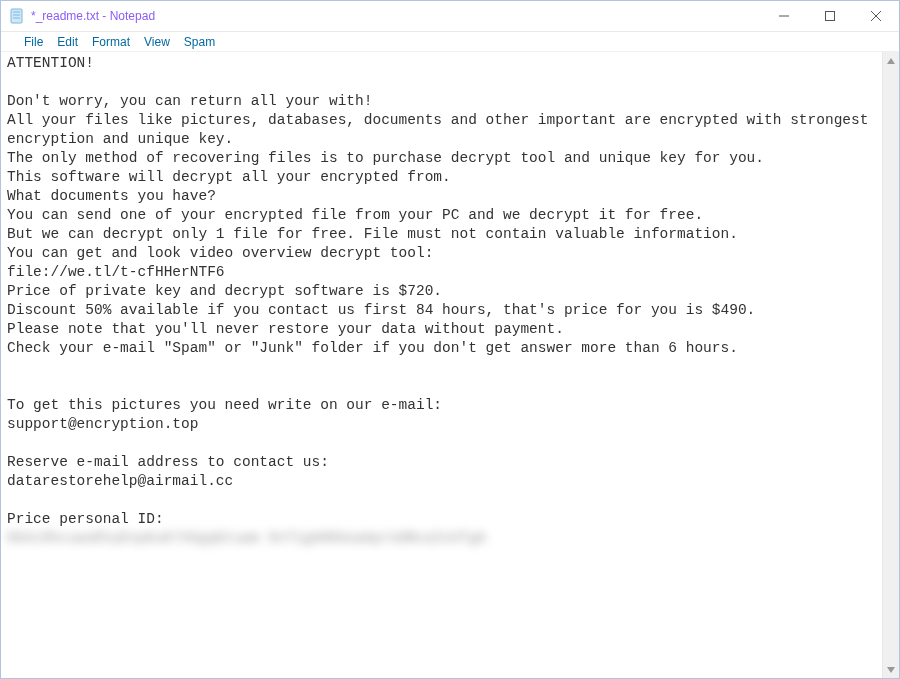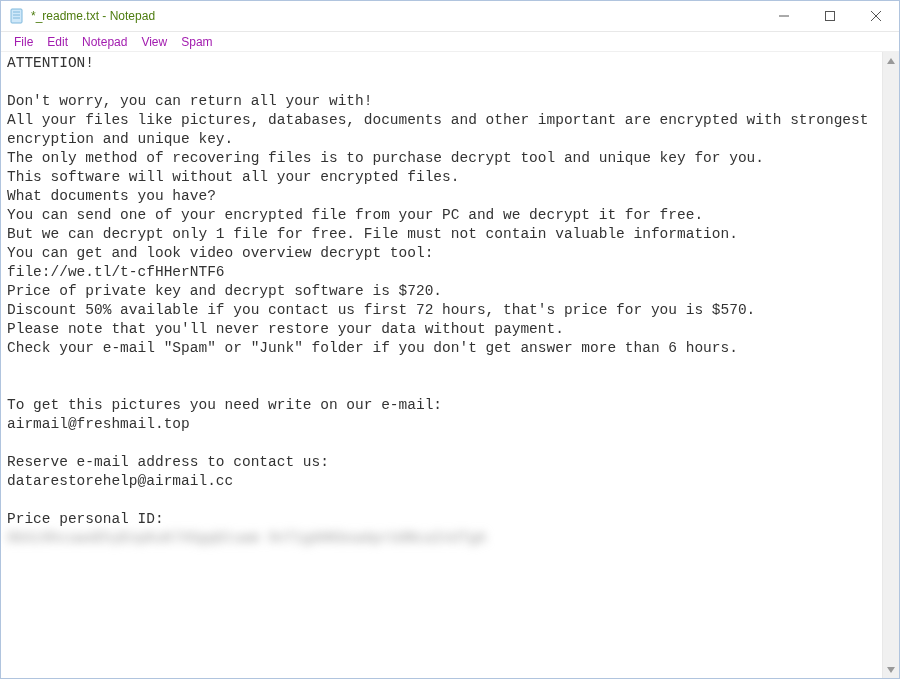--- a/index.html
+++ b/index.html
@@ -28,44 +28,44 @@
     .titlebar-icon {
       width: 16px;
       height: 16px;
       margin-left: 8px;
       margin-right: 6px;
       display: inline-block;
     }
     .titlebar-title {
       flex: 1;
       font-size: 12px;
-      color: #4d7c0f;
+      color: #8b5cf6;
       white-space: nowrap;
       overflow: hidden;
     }
     .win-controls {
       display: flex;
       height: 100%;
     }
     .win-btn {
       width: 46px;
       height: 100%;
       display: flex;
       align-items: center;
       justify-content: center;
       color: #666;
     }
     .win-btn svg { display: block; }
     .menubar {
       height: 20px;
       display: flex;
       align-items: center;
-      padding-left: 6px;
+      padding-left: 16px;
       font-size: 12px;
-      color: #a21caf;
+      color: #0369a1;
       border-bottom: 1px solid #f0f0f0;
     }
     .menu-item {
       padding: 2px 7px;
       cursor: default;
     }
     .content-wrap {
       flex: 1;
       display: flex;
       overflow: hidden;
@@ -133,45 +133,45 @@
             <line x1="0" y1="0" x2="10" y2="10" stroke="#555" stroke-width="1"></line>
             <line x1="10" y1="0" x2="0" y2="10" stroke="#555" stroke-width="1"></line>
           </svg>
       </div>
     </div>
   </div>
 
   <div class="menubar">
     <span class="menu-item">File</span>
     <span class="menu-item">Edit</span>
-    <span class="menu-item">Notepad</span>
+    <span class="menu-item">Format</span>
     <span class="menu-item">View</span>
     <span class="menu-item">Spam</span>
   </div>
 
   <div class="content-wrap">
     <div class="content"><span>ATTENTION!</span>
 <span></span>
 <span>Don't worry, you can return all your with!</span>
 <span>All your files like pictures, databases, documents and other important are encrypted with strongest encryption and unique key.</span>
 <span>The only method of recovering files is to purchase decrypt tool and unique key for you.</span>
-<span>This software will without all your encrypted files.</span>
+<span>This software will decrypt all your encrypted from.</span>
 <span>What documents you have?</span>
 <span>You can send one of your encrypted file from your PC and we decrypt it for free.</span>
 <span>But we can decrypt only 1 file for free. File must not contain valuable information.</span>
 <span>You can get and look video overview decrypt tool:</span>
 <span>file://we.tl/t-cfHHerNTF6</span>
 <span>Price of private key and decrypt software is $720.</span>
-<span>Discount 50% available if you contact us first 72 hours, that's price for you is $570.</span>
+<span>Discount 50% available if you contact us first 84 hours, that's price for you is $490.</span>
 <span>Please note that you'll never restore your data without payment.</span>
 <span>Check your e-mail "Spam" or "Junk" folder if you don't get answer more than 6 hours.</span>
 <span></span>
 <span></span>
 <span>To get this pictures you need write on our e-mail:</span>
-<span>airmail@freshmail.top</span>
+<span>support@encryption.top</span>
 <span></span>
 <span>Reserve e-mail address to contact us:</span>
 <span>datarestorehelp@airmail.cc</span>
 <span></span>
 <span>Price personal ID:</span>
 <span class="blurred">0bXz9hcuwoEhyEnpKuK7XGgqGtuwm 9nT1gAHKboaAprUdNcaInUTgA</span></div>
 
     <div class="scrollbar">
       <div class="scroll-arrow">
         <svg width="8" height="6" viewBox="0 0 8 6">

